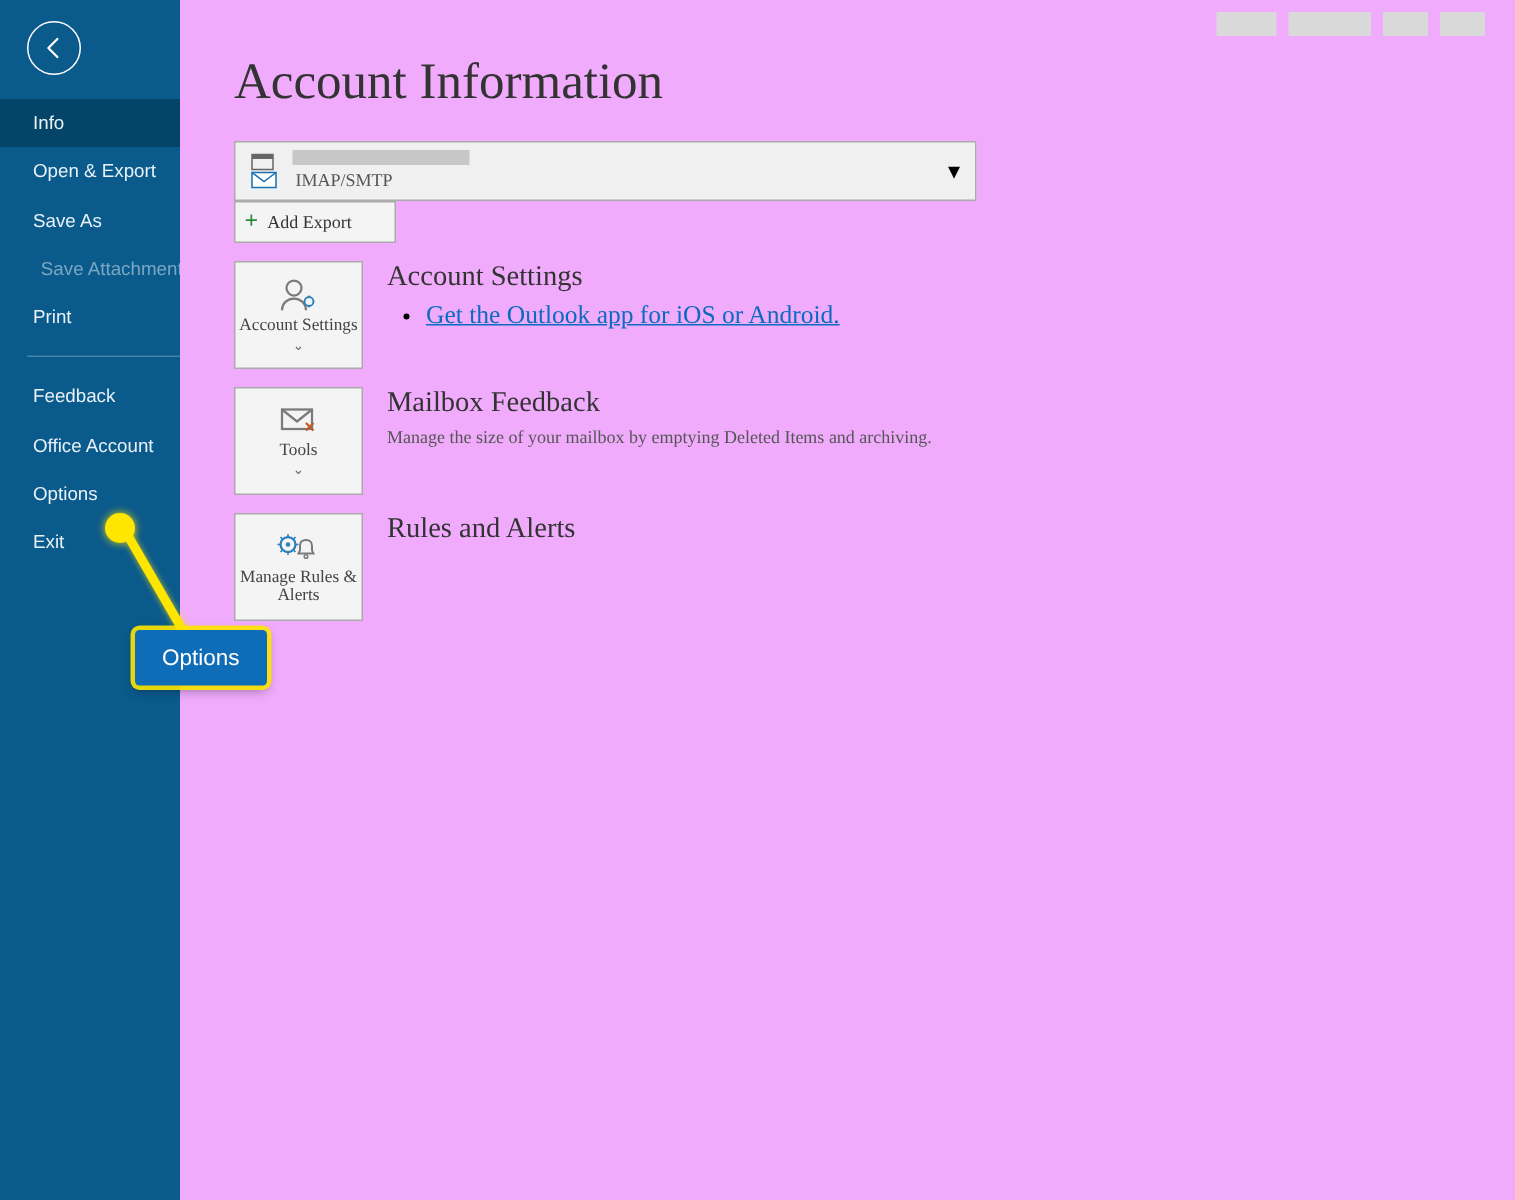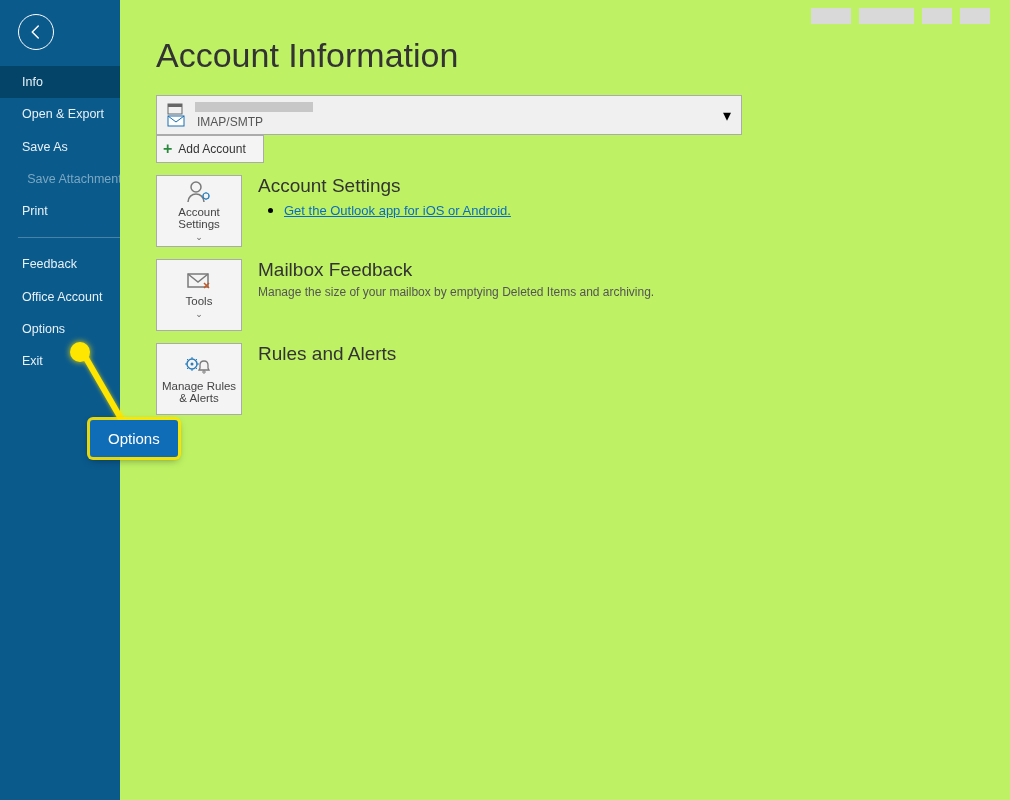--- a/index.html
+++ b/index.html
@@ -38,31 +38,32 @@
   }
   .nav-item.selected { background: #044468; }
   .nav-item.disabled { color: #7aa7c2; cursor: default; text-align: right; }
   .divider {
     border-top: 1px solid rgba(255,255,255,0.25);
     margin: 10px 18px;
   }
   .main {
     position: absolute;
     left: 120px; top: 0; right: 0; bottom: 0;
-    background: #bef264;
+    background: #f0abfc;
     padding: 36px 36px 0 36px;
+    font-family: Liberation Serif, serif;
   }
   .page-title {
     font-size: 34px;
     font-weight: 300;
     color: #333;
     margin-bottom: 20px;
   }
   .acct-box {
-    width: 586px;
+    width: 495px;
     height: 40px;
     border: 1px solid #ababab;
     background: #f0f0f0;
     display: flex;
     align-items: center;
     padding: 0 10px;
     position: relative;
     cursor: pointer;
   }
   .acct-caret {
@@ -101,21 +102,21 @@
   .tile svg { margin-bottom: 4px; }
   .tile .caret { font-size: 9px; color:#666; margin-top:2px;}
   .section-text .heading {
     font-size: 19px; font-weight: 400; color: #333; margin-bottom: 3px;
   }
   .section-text .desc {
     font-size: 12px; color: #555; line-height: 1.35;
     max-width: 400px;
   }
   .section-text ul { margin: 4px 0 0 26px; }
-  .section-text a { color: #0b6cbf; text-decoration: underline; font-size:13px;}
+  .section-text a { color: #0b6cbf; text-decoration: underline; font-size:17px;}
   
   .callout {
     position: absolute;
     left: 90px; top: 420px;
     background: #0f6db8;
     color: #fff;
     font-size: 15px;
     padding: 10px 18px;
     border-radius: 3px;
     box-shadow: 0 0 0 3px rgba(255,230,0,0.9), 0 3px 8px rgba(0,0,0,0.4);
@@ -191,21 +192,21 @@
     </div>
     <div>
       <div class="acct-email-redact"></div>
       <div class="acct-type">IMAP/SMTP</div>
     </div>
     <span class="acct-caret">▾</span>
   </div>
 
   <div class="add-account">
     <span class="plus">+</span>
-    <span>Add Account</span>
+    <span>Add Export</span>
   </div>
 
   <div class="section">
     <div class="tile">
       <svg width="26" height="22">
           <circle cx="10" cy="7" r="5" stroke="#7a7a7a" fill="none" stroke-width="1.5"></circle>
           <path d="M2 22c0-5 4-8 8-8s8 3 8 8" stroke="#7a7a7a" fill="none" stroke-width="1.5"></path>
           <circle cx="20" cy="16" r="3" stroke="#2b7fbc" fill="none" stroke-width="1.2"></circle>
           <path d="M20 12v1M20 19v1M16.5 16h1M22.5 16h1" stroke="#2b7fbc"></path>
         </svg>

